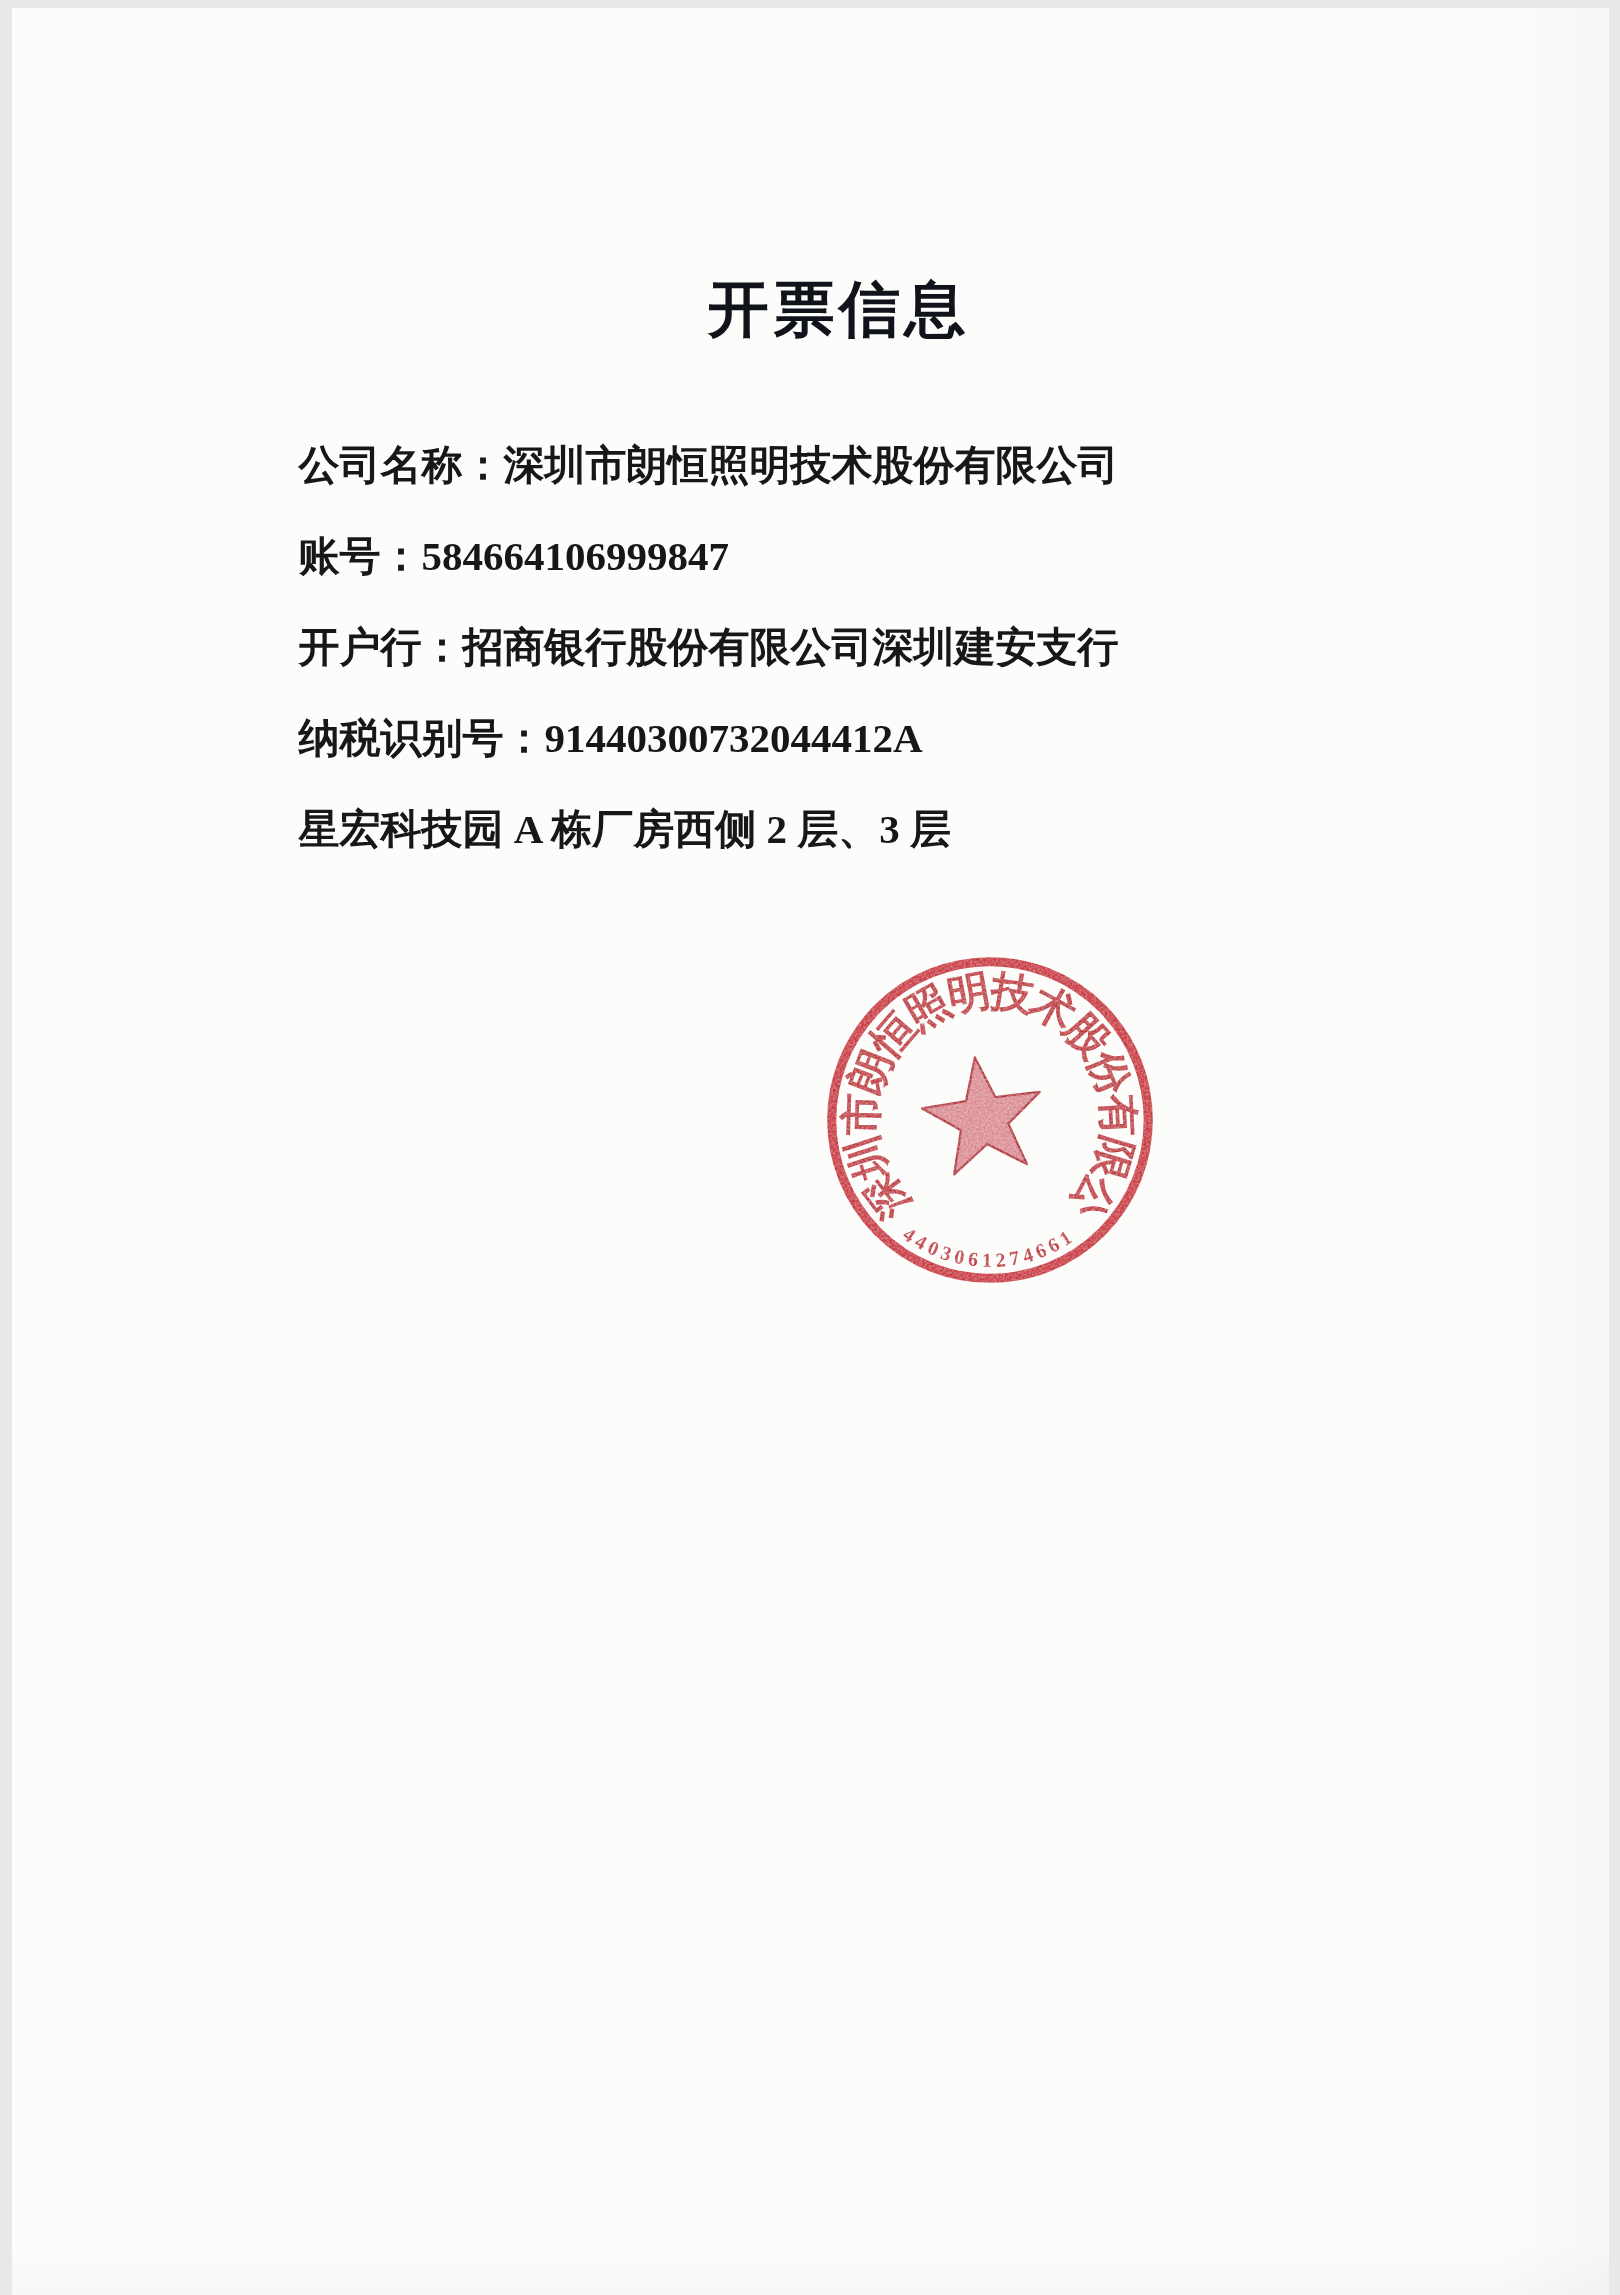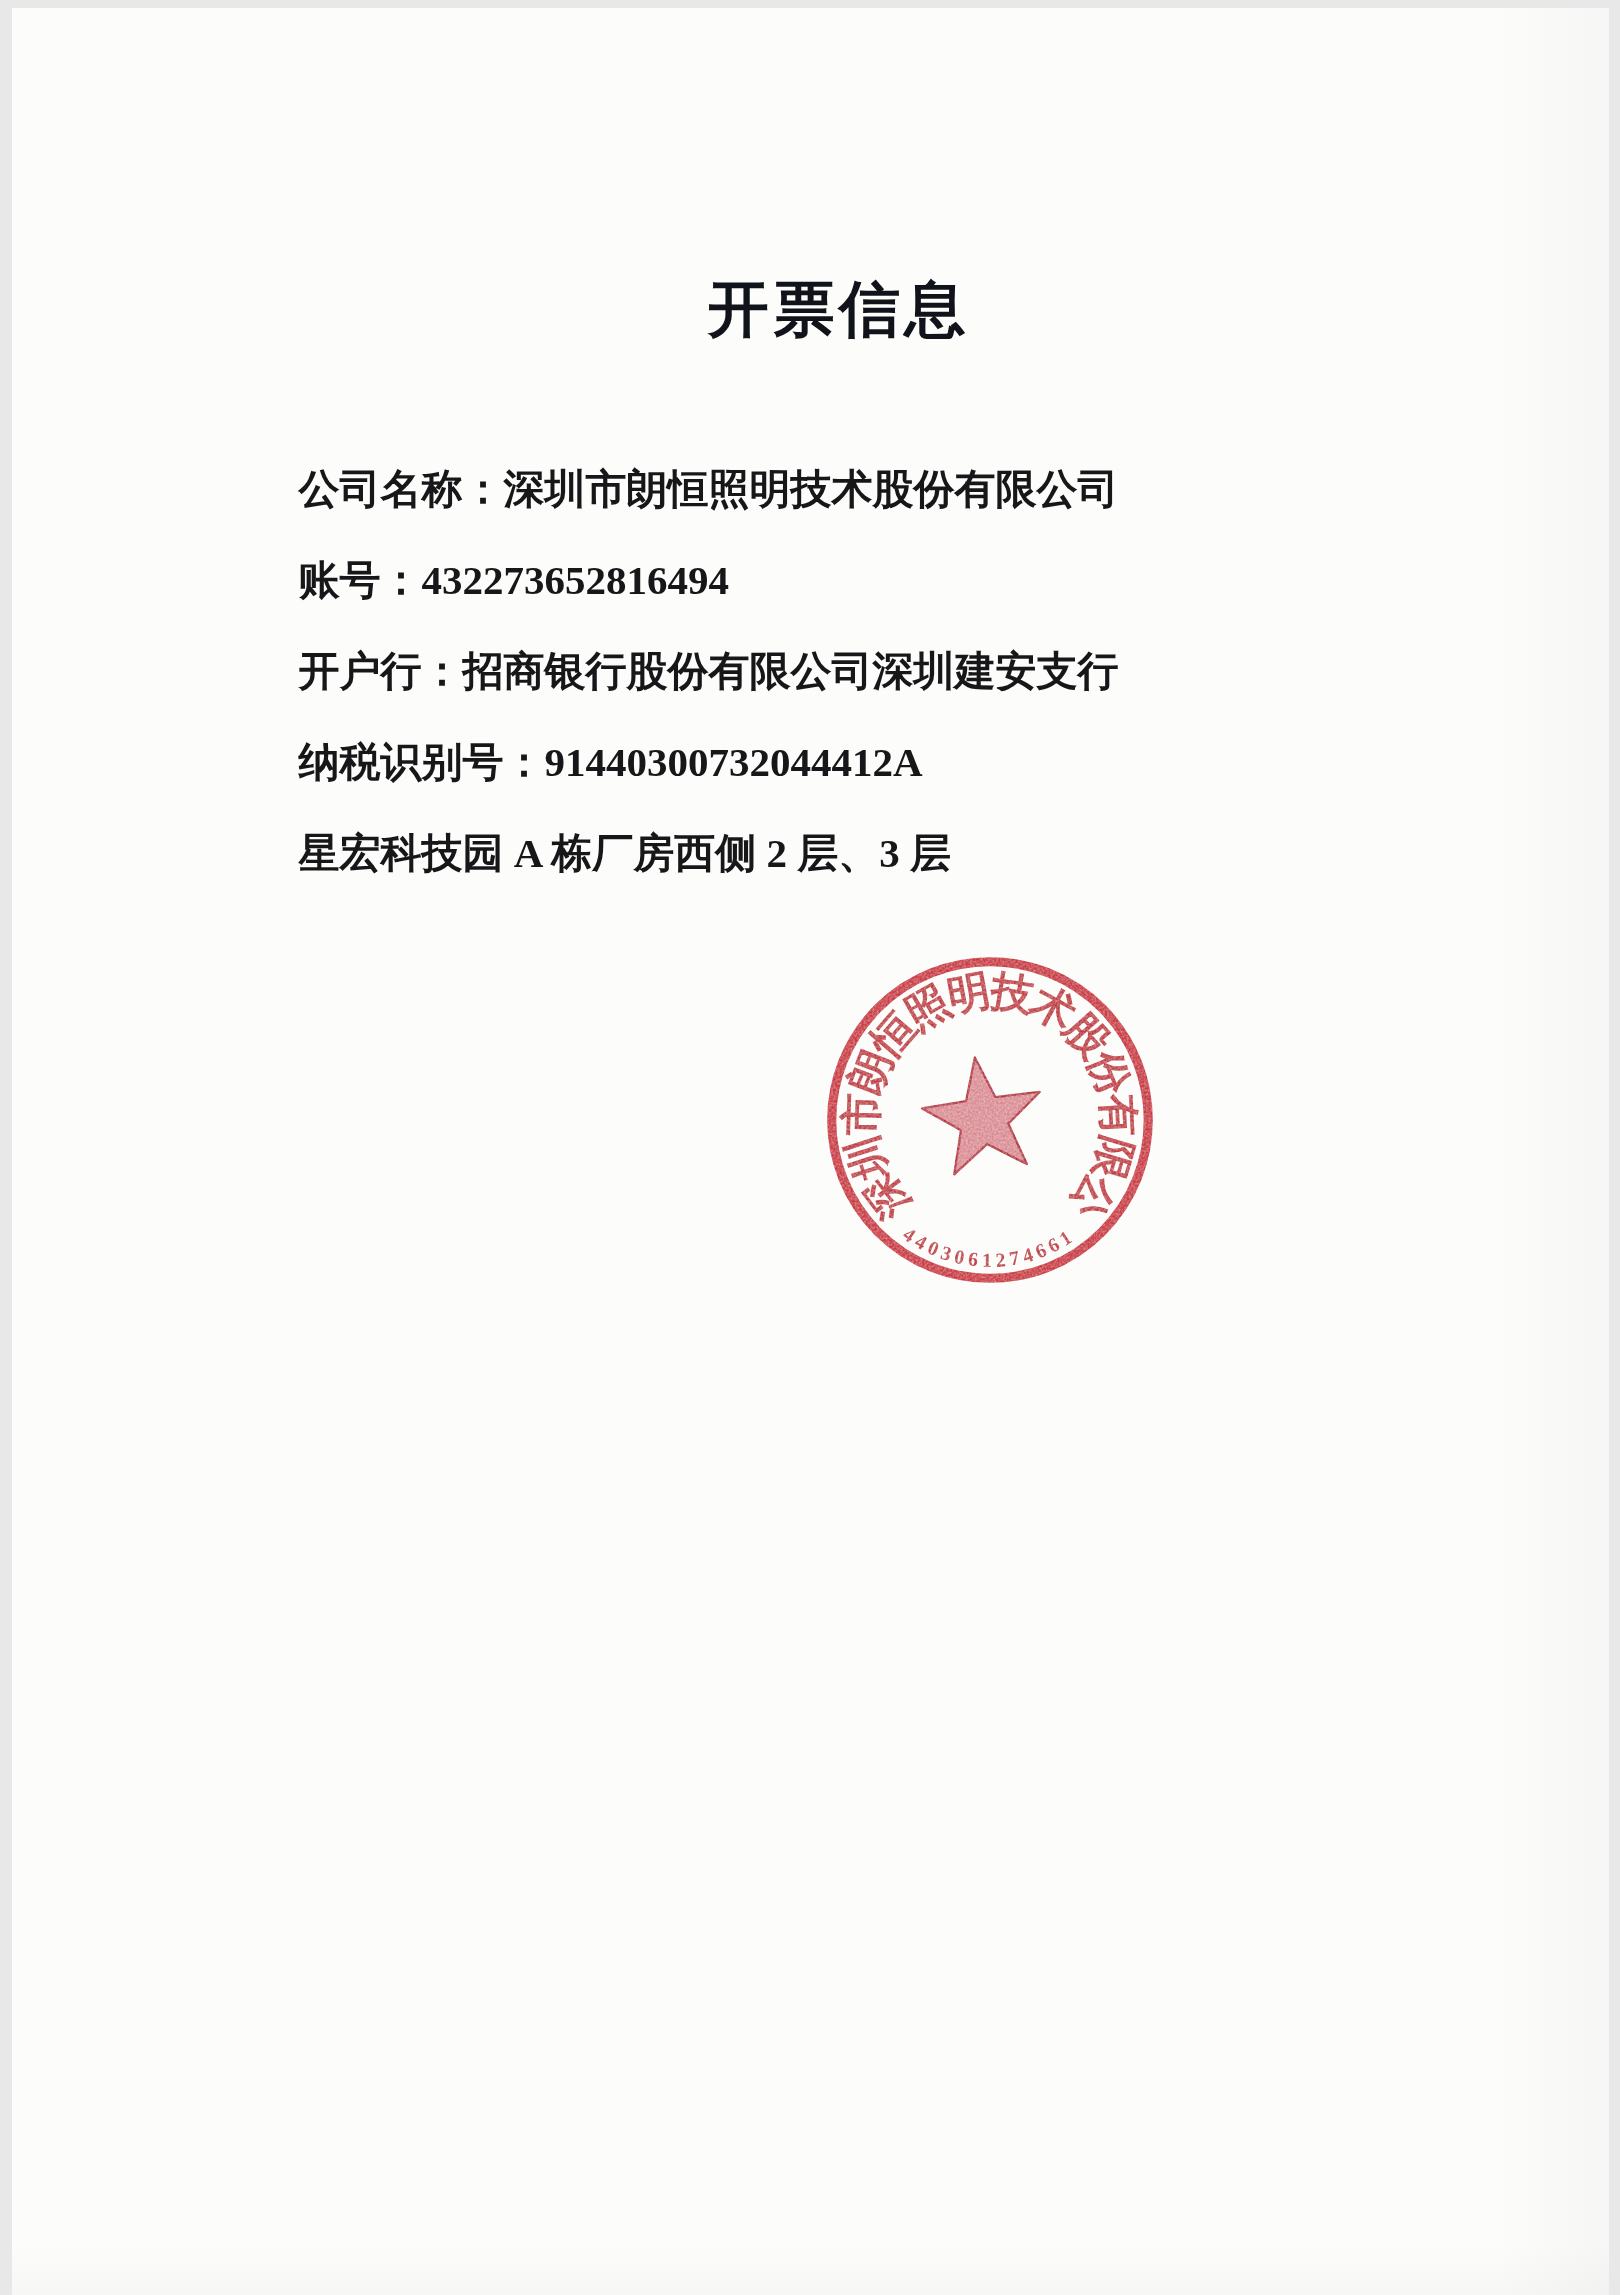--- a/index.html
+++ b/index.html
@@ -21,21 +21,21 @@
     margin:0;
     text-align:center;
     font-size:61px;
     font-weight:bold;
     letter-spacing:4.6px;
     transform:translateX(29px);
     color:#10131a;
   }
   .content{
     position:absolute;
-    left:287px;top:436px;
+    left:287px;top:412px;
     font-size:41px;
     font-weight:bold;
     line-height:91px;
     white-space:nowrap;
     color:#17171a;
   }
   .content .line{height:91px;}
   .seal{
     position:absolute;
     left:803px;top:937px;
@@ -59,21 +59,21 @@
 </style>
 </head>
 <body>
 
 <div class="page">
 
   <h1 class="doc-title">开票信息</h1>
 
   <div class="content">
     <div class="line"><span>公司名称：</span><span>深圳市朗恒照明技术股份有限公司</span></div>
-    <div class="line"><span>账号：</span><span>432273652816494</span></div>
+    <div class="line"><span>账号：</span><span>584664106999847</span></div>
     <div class="line"><span>开户行：</span><span>招商银行股份有限公司深圳建安支行</span></div>
     <div class="line"><span>纳税识别号：</span><span>91440300732044412A</span></div>
     <div class="line"><span></span><span>星宏科技园 A 栋厂房西侧 2 层、3 层</span></div>
   </div>
 
   <svg class="seal" viewBox="-230 -230 460 460" aria-hidden="true">
     <defs>
       <filter id="stampTexture" x="-60%" y="-60%" width="220%" height="220%">
         <feTurbulence type="fractalNoise" baseFrequency="0.35" numOctaves="2" seed="7" result="noise"></feTurbulence>
         <feColorMatrix in="noise" type="matrix" values="0 0 0 0 0  0 0 0 0 0  0 0 0 0 0  0 0 0 0.65 0.5" result="alphaNoise"></feColorMatrix>

